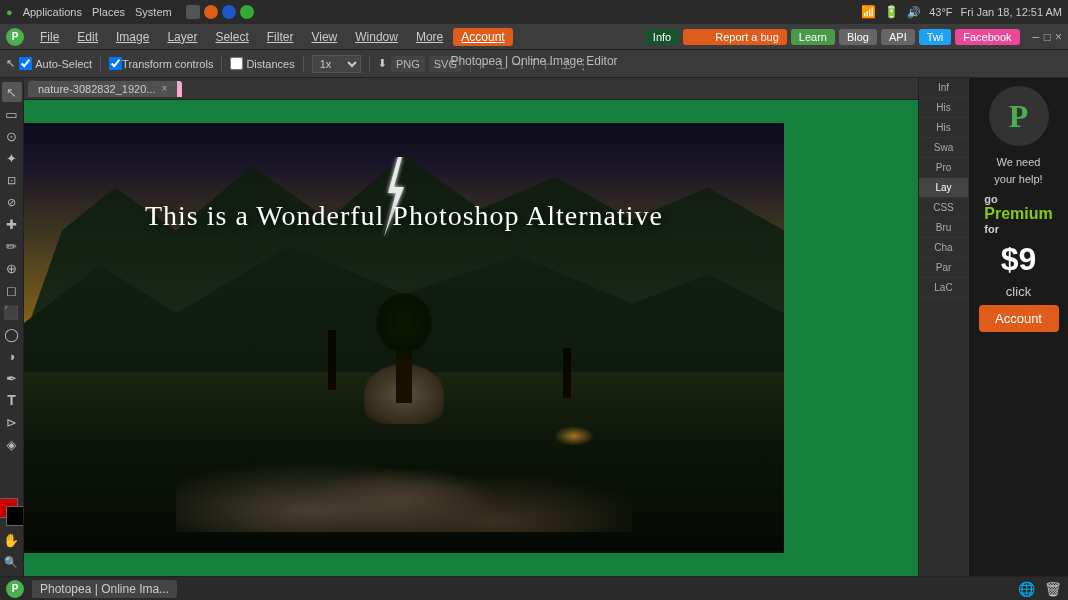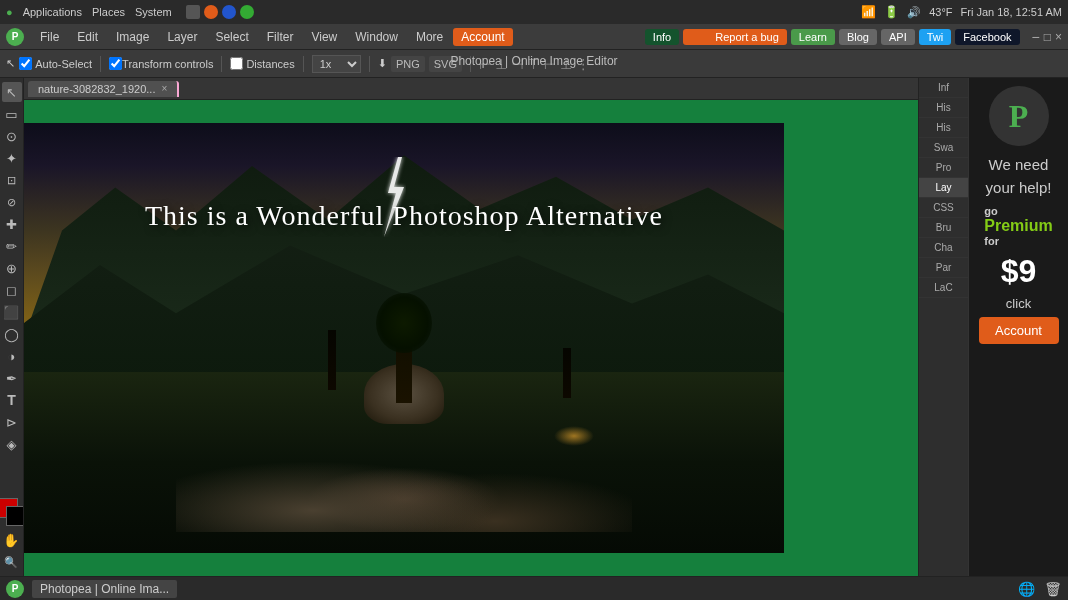--- a/index.html
+++ b/index.html
@@ -12,21 +12,21 @@
     }
     #system-bar-left { display: flex; align-items: center; gap: 10px; }
     #system-bar-right { display: flex; align-items: center; gap: 8px; }
 
     
     #menu-bar {
       width: 100%; height: 26px; background: #3c3c3c; display: flex; align-items: center;
       padding: 0 6px; gap: 2px; border-bottom: 1px solid #222;
     }
     .menu-item {
-      padding: 2px 8px; cursor: pointer; color: #ccc; font-size: 12px; border-radius: 2px;
+      padding: 2px 8px; cursor: pointer; color: #ccc; font-size: 12px; border-radius: 2px; text-decoration: underline;
     }
     .menu-account {
       background: #e05c1a; color: white; border-radius: 3px; padding: 2px 8px;
     }
     #title-bar {
       position: absolute; top: 24px; left: 50%; transform: translateX(-50%);
       font-size: 12px; color: #bbb; line-height: 26px; white-space: nowrap;
     }
     #menu-right-buttons {
       margin-left: auto; display: flex; align-items: center; gap: 4px;
@@ -61,21 +61,21 @@
     #canvas-area {
       flex: 1; background: #4a4a4a; overflow: hidden; position: relative;
     }
     #tab-bar {
       height: 22px; background: #353535; display: flex; align-items: center; padding: 0 4px;
       border-bottom: 1px solid #222;
     }
     .tab {
       display: flex; align-items: center; gap: 6px; padding: 2px 10px;
       background: #505050; color: #ccc; font-size: 11px; border-radius: 3px 3px 0 0;
-      cursor: pointer; border-right: 2px solid #f9a8d4;
+      cursor: pointer; border-right: 5px solid #f9a8d4;
     }
     .tab-close { cursor: pointer; color: #aaa; font-size: 10px; }
     #canvas-container {
       width: 100%; height: calc(100% - 22px); display: flex; align-items: center;
       background: #15803d; overflow: hidden;
     }
     #canvas-image {
       position: relative; width: 760px; height: 430px; overflow: hidden;
       background: linear-gradient(to bottom, #1a1a2e, #2d3561, #4a5568);
     }
@@ -150,21 +150,21 @@
       align-items: center; padding: 8px; border-left: 1px solid #333;
     }
     #ad-logo {
       width: 60px; height: 60px; background: #333; border-radius: 50%;
       display: flex; align-items: center; justify-content: center;
       font-size: 24px; color: #4CAF50; font-weight: bold; margin-bottom: 8px;
     }
     #ad-logo-p {
       color: #4CAF50; font-size: 32px; font-weight: bold; font-family: serif;
     }
-    #ad-text { color: #ccc; font-size: 15px; text-align: center; line-height: 1.5; }
+    #ad-text { color: #ccc; font-size: 11px; text-align: center; line-height: 1.5; }
     #ad-premium { color: #4CAF50; font-size: 18px; font-weight: bold; margin: 6px 16px; }
     #ad-price { color: white; font-size: 32px; font-weight: bold; text-align: center; }
     #ad-click { color: #ccc; font-size: 13px; text-align: center; margin: 6px 0; }
     #ad-account-btn {
       background: #e05c1a; color: white; border: none; border-radius: 4px;
       padding: 6px 16px; font-size: 13px; cursor: pointer; width: 80px;
     }
 
     
     #status-bar {
@@ -225,21 +225,21 @@
   <span class="menu-item">More</span>
   <span class="menu-item menu-account">Account</span>
   <div id="title-bar">Photopea | Online Image Editor</div>
   <div id="menu-right-buttons">
     <span class="nav-btn" style="background:#14532d;">Info</span>
     <span class="nav-btn" style="background:#e05c1a;padding-left:32px;">Report a bug</span>
     <span class="nav-btn" style="background:#4a9a4a;">Learn</span>
     <span class="nav-btn" style="background:#666;">Blog</span>
     <span class="nav-btn" style="background:#666;">API</span>
     <span class="nav-btn" style="background:#1da1f2;">Twi</span>
-    <span class="nav-btn" style="background:#0f172a;">Facebook</span>
+    <span class="nav-btn" style="background:#ec4899;">Facebook</span>
     <span style="margin-left:8px;cursor:pointer;color:#aaa;font-size:14px;">−</span>
     <span style="cursor:pointer;color:#aaa;font-size:12px;">□</span>
     <span style="cursor:pointer;color:#aaa;font-size:12px;">×</span>
   </div>
 </div>
 
 <div id="toolbar">
   <span style="font-size:11px;">↖</span>
   <label style="display:flex;align-items:center;gap:3px;cursor:pointer;">
     <input type="checkbox" checked="" style="margin: 0px;">

